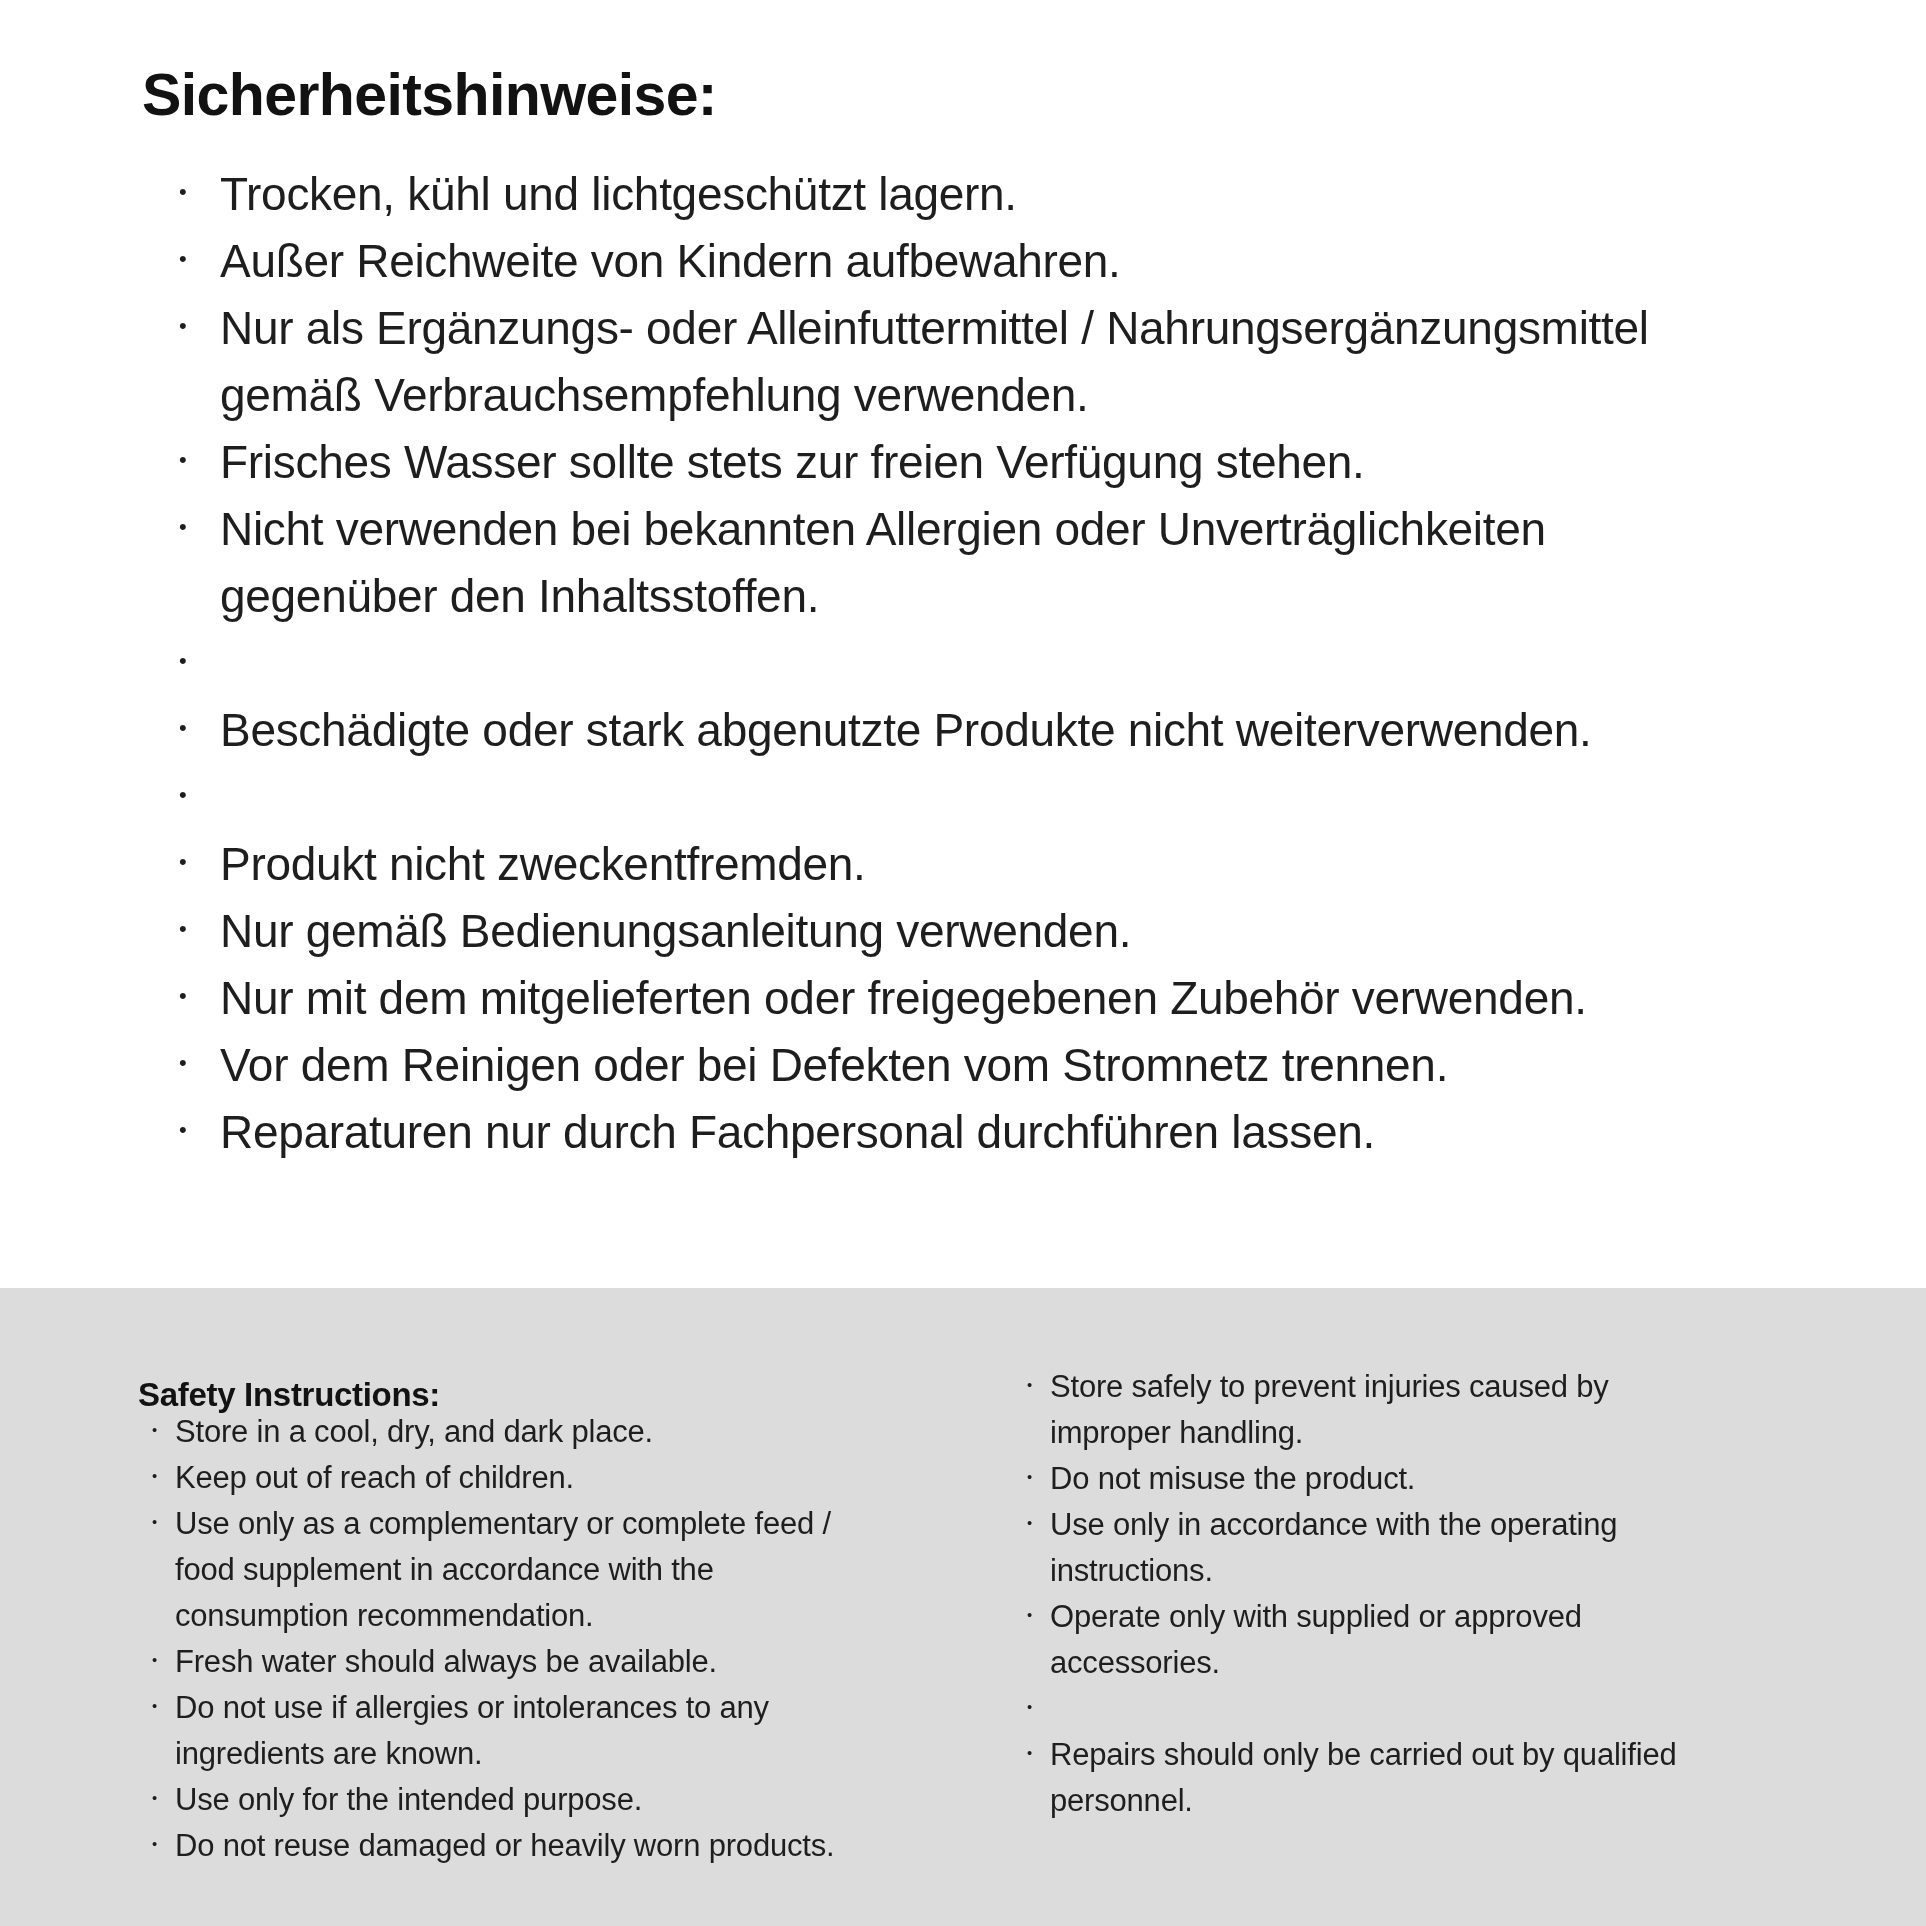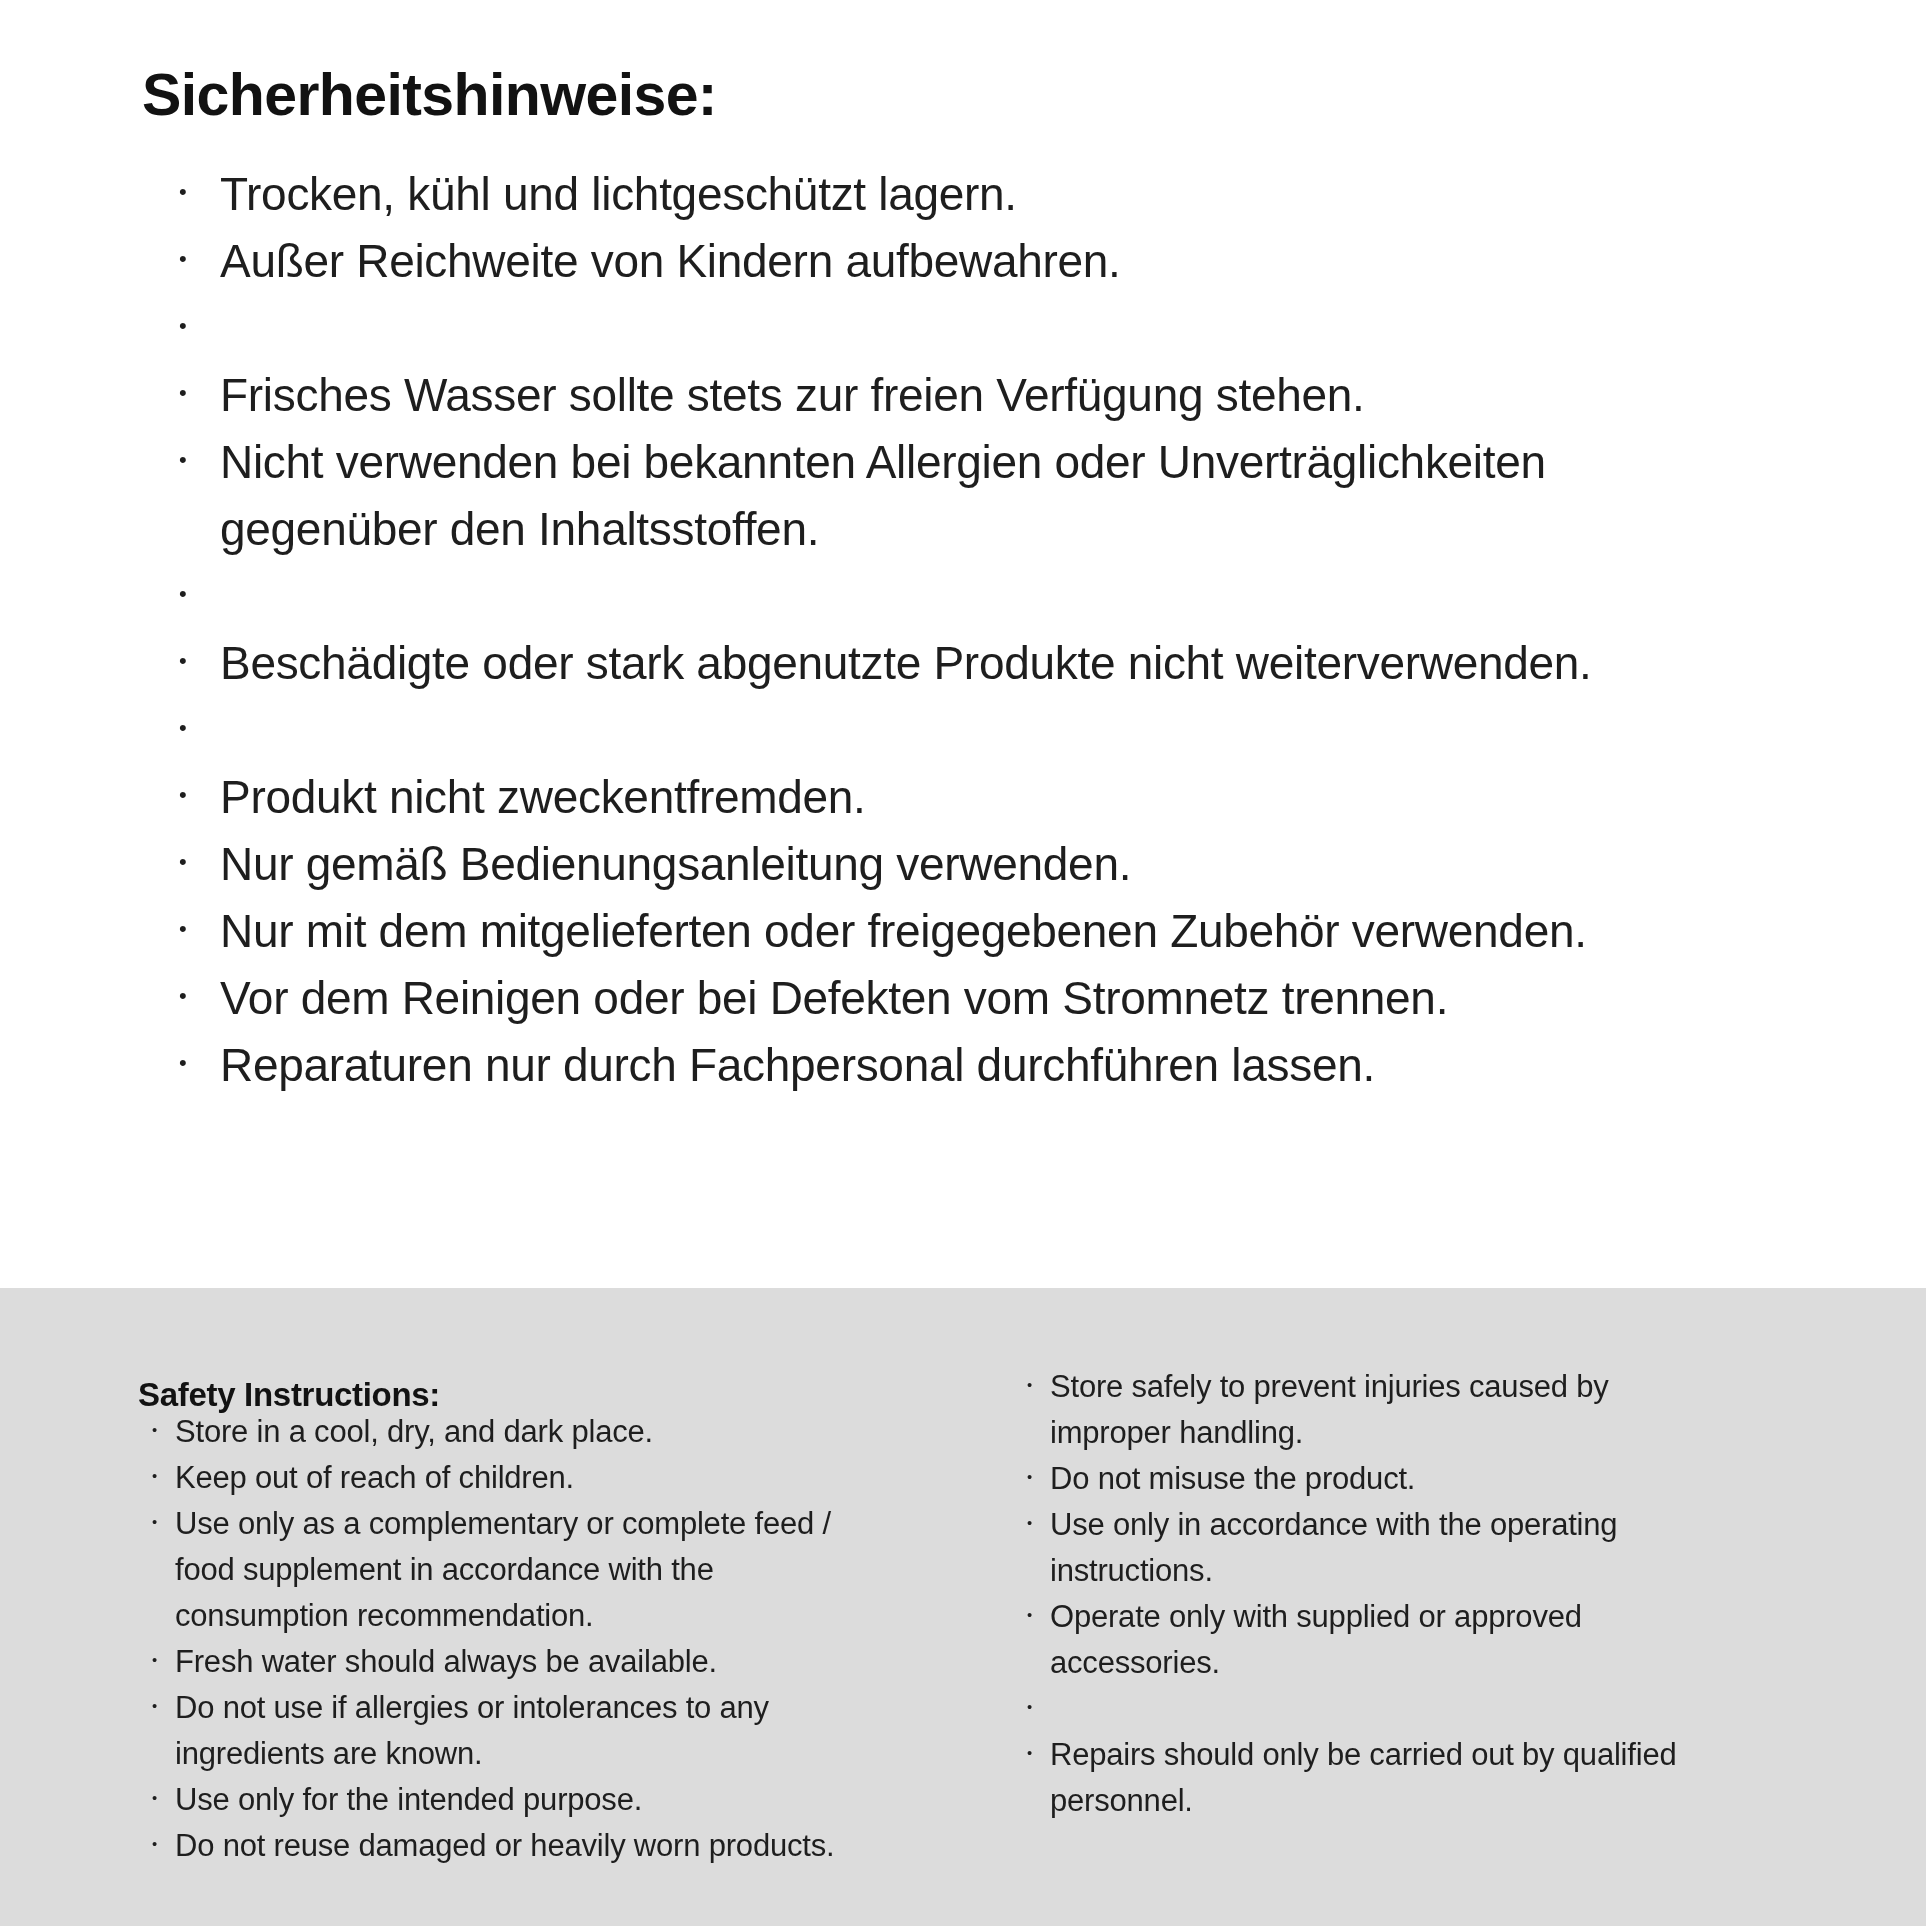--- a/index.html
+++ b/index.html
@@ -67,20 +67,22 @@
       <li>
           <span class="dot">•</span>
           <span class="txt">Trocken, kühl und lichtgeschützt lagern.</span>
         </li>
       <li>
           <span class="dot">•</span>
           <span class="txt">Außer Reichweite von Kindern aufbewahren.</span>
         </li>
       <li>
           <span class="dot">•</span>
+          <span class="txt">Nur als Ergänzungs- oder Alleinfuttermittel / Nahrungsergänzungsmittel
+gemäß Verbrauchsempfehlung verwenden.</span>
         </li>
       <li>
           <span class="dot">•</span>
           <span class="txt">Frisches Wasser sollte stets zur freien Verfügung stehen.</span>
         </li>
       <li>
           <span class="dot">•</span>
           <span class="txt">Nicht verwenden bei bekannten Allergien oder Unverträglichkeiten
 gegenüber den Inhaltsstoffen.</span>
         </li>

